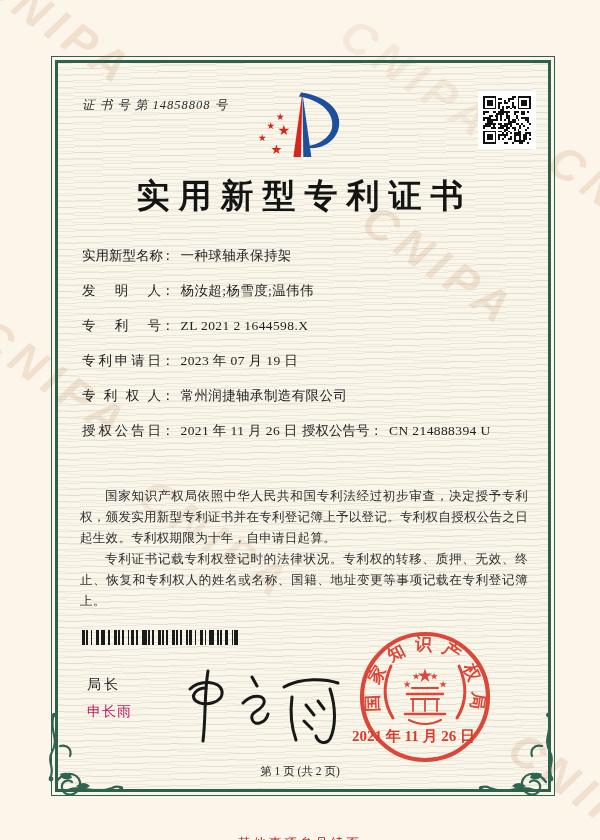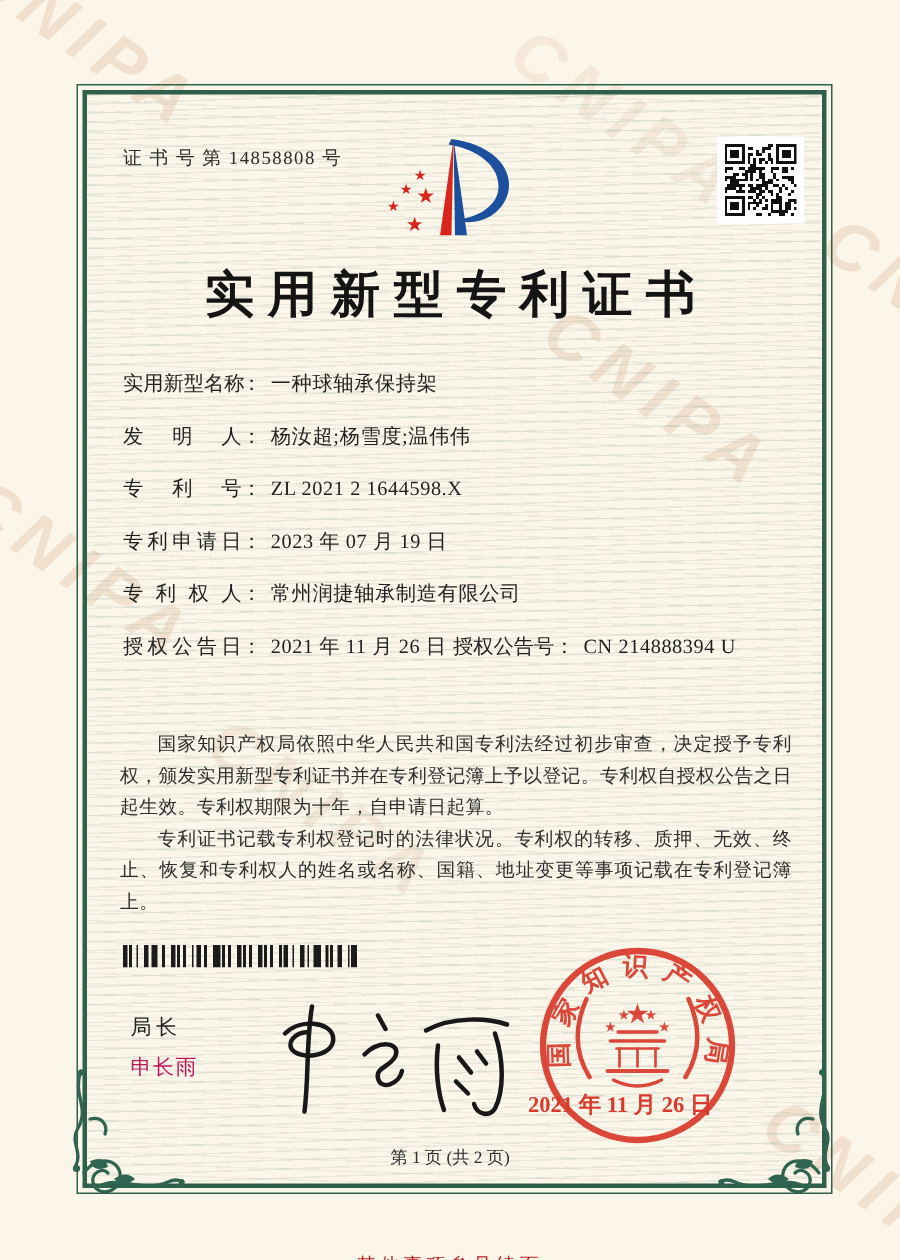--- a/index.html
+++ b/index.html
@@ -39,21 +39,21 @@
     background:
       repeating-linear-gradient(178deg, rgba(125,168,145,0.17) 0 1px, rgba(0,0,0,0) 1px 6px),
       repeating-linear-gradient(182deg, rgba(125,168,145,0.12) 0 1px, rgba(0,0,0,0) 1px 7px);
   }
   .flourish{position:absolute;z-index:3;}
   .fl-left{left:34px;top:712px;}
   .fl-right{left:478px;top:712px;transform:scaleX(-1);}
 
   .cert-no{
     position:absolute;z-index:2;left:82px;top:97px;
-    font-size:12.5px;color:#2b2b2b;letter-spacing:1px;
+    font-size:12.5px;color:#2b2b2b;letter-spacing:1px;font-style:italic;
   }
   .logo{position:absolute;z-index:2;left:248px;top:88px;}
   .qr-box{
     position:absolute;z-index:2;left:478px;top:91px;
     width:58px;height:58px;background:#ffffff;
     display:flex;align-items:center;justify-content:center;
   }
   .title{
     position:absolute;z-index:2;left:55px;top:174px;width:490px;
     margin:0;text-align:center;

